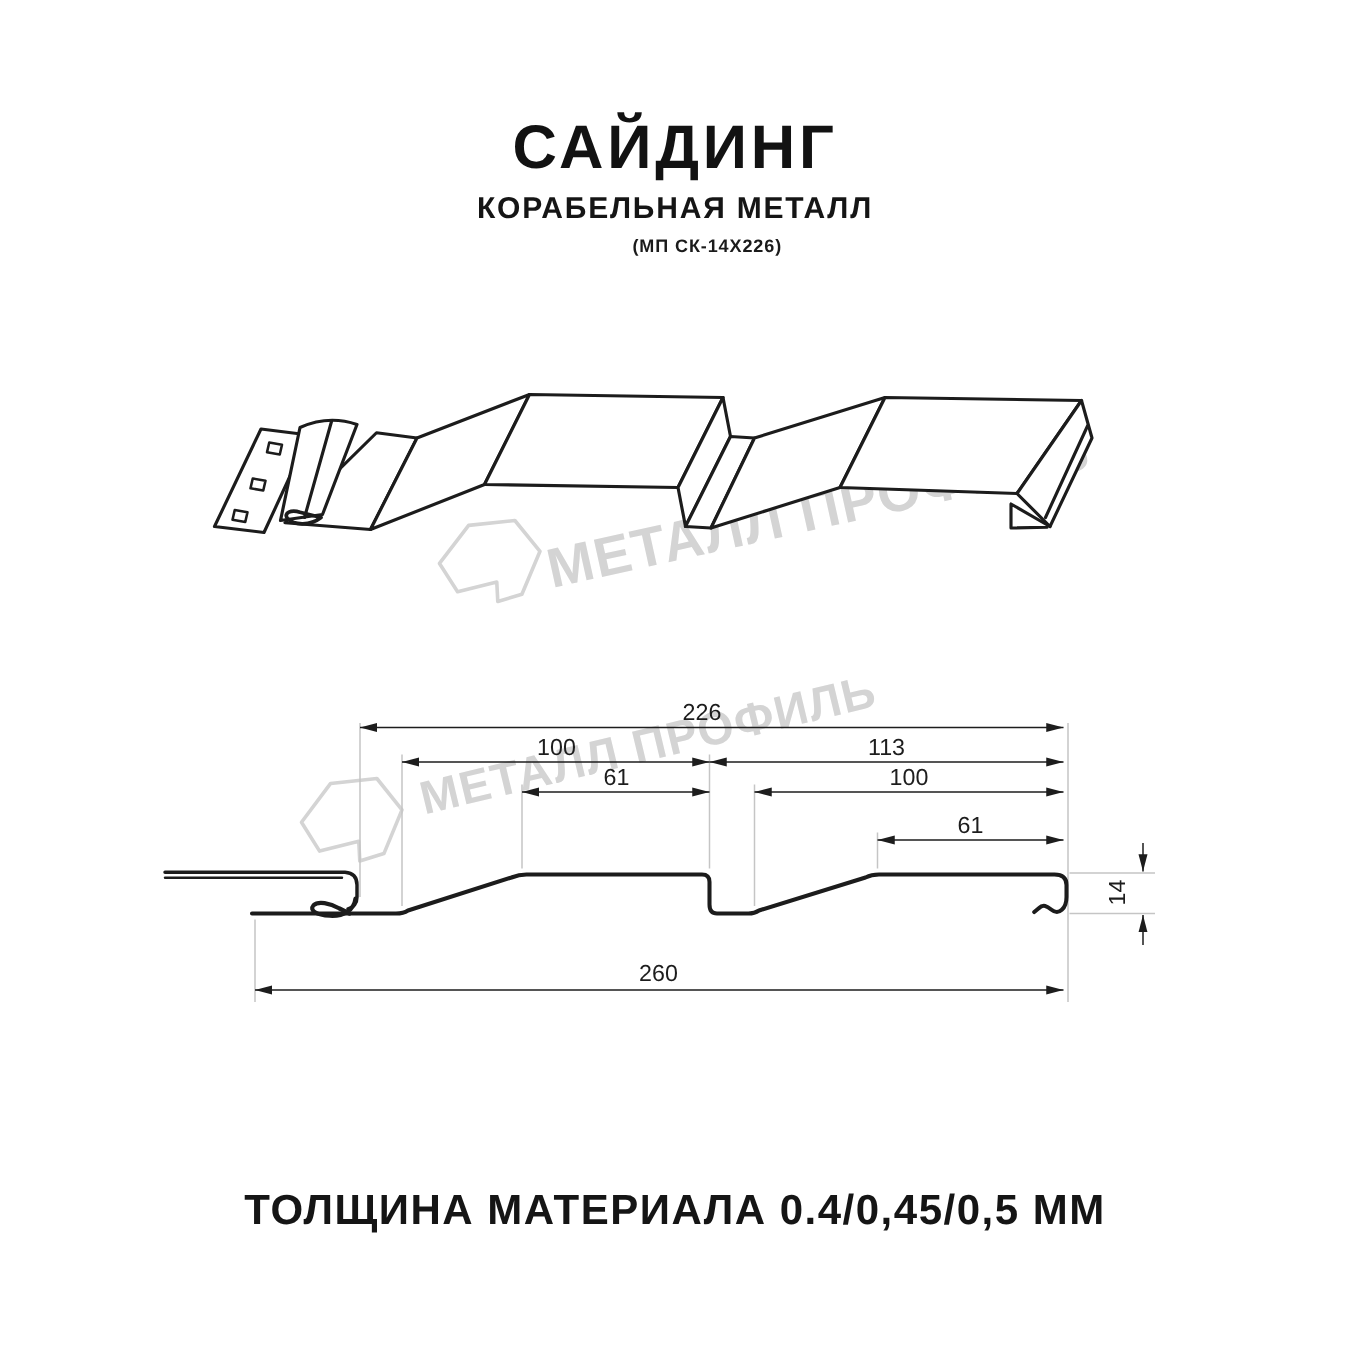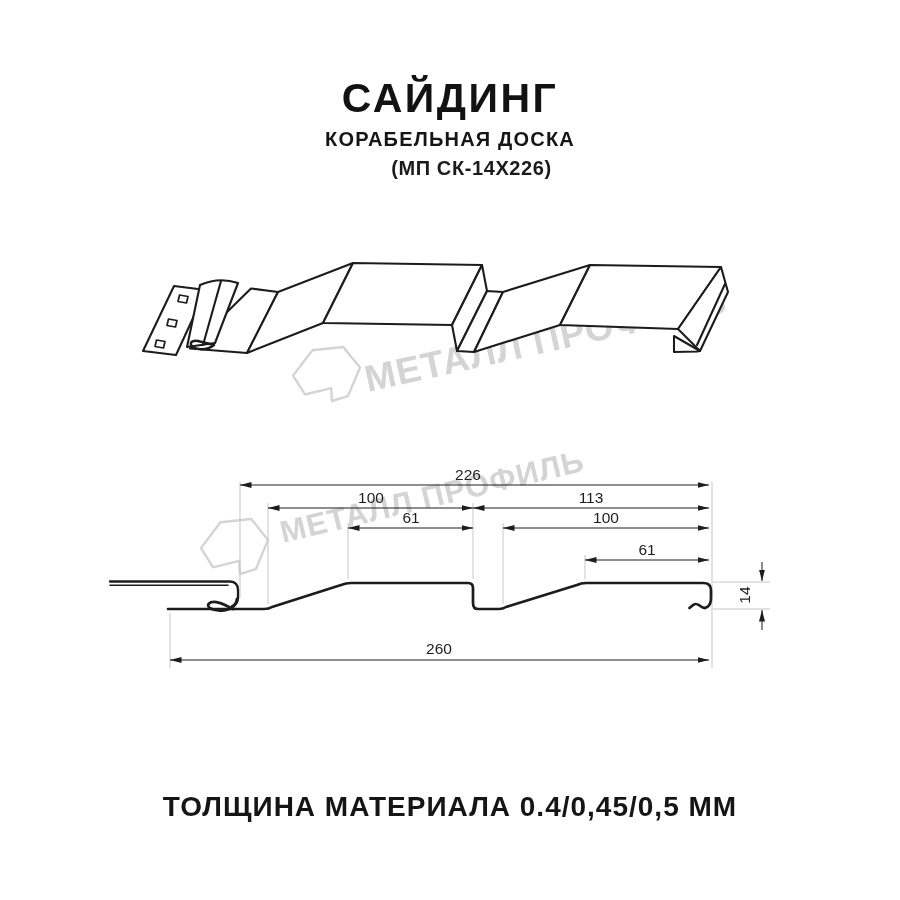--- a/index.html
+++ b/index.html
@@ -6,42 +6,42 @@
   .page{
     position:relative;width:900px;height:900px;background:#fff;overflow:hidden;
     font-family:"Liberation Sans","DejaVu Sans",sans-serif;color:#1a1a1a;
   }
   .hdr{position:absolute;top:78px;left:0;width:900px;text-align:center;}
   .hdr h1{
     margin:0;font-size:41px;font-weight:800;letter-spacing:2.5px;line-height:1.0;
     color:#121212;
   }
   .hdr .sub{margin-top:9px;font-size:20px;font-weight:700;letter-spacing:1.2px;color:#151515;}
-  .hdr .code{margin-top:6px;font-size:20px;font-weight:600;letter-spacing:.6px;color:#1b1b1b;margin-left:43px;}
+  .hdr .code{margin-top:6px;font-size:12px;font-weight:600;letter-spacing:.6px;color:#1b1b1b;margin-left:43px;}
   .ftr{
     position:absolute;top:791px;left:0;width:900px;text-align:center;
     font-size:28px;font-weight:600;letter-spacing:1px;color:#151515;
   }
   svg.draw{position:absolute;left:0;top:0;}
   .wm-text{font-weight:bold;fill:#d4d4d4;letter-spacing:1px;}
   .dim-text{font-size:15.5px;fill:#1d1d1d;}
   .face{fill:#ffffff;stroke:#1c1c1c;stroke-width:2.1;stroke-linejoin:round;}
   .ln{fill:none;stroke:#1c1c1c;stroke-width:2.1;stroke-linecap:round;stroke-linejoin:round;}
   .prof{fill:none;stroke:#1c1c1c;stroke-width:2.7;stroke-linecap:round;stroke-linejoin:round;}
   .ext{stroke:#c5c5c5;stroke-width:1;fill:none;}
   .dim{stroke:#1d1d1d;stroke-width:1;fill:none;}
 </style>
 </head>
 <body>
 
 <div class="page">
 
   <div class="hdr">
     <h1>САЙДИНГ</h1>
-    <div class="sub">КОРАБЕЛЬНАЯ ДОСКА</div>
+    <div class="sub">КОРАБЕЛЬНАЯ МЕТАЛЛ</div>
     <div class="code">(МП СК-14Х226)</div>
   </div>
 
   <svg class="draw" width="900" height="900" viewBox="0 0 900 900">
     <defs>
       <marker id="arw" viewBox="0 0 12 8" markerWidth="12" markerHeight="8" refX="11.5" refY="4" orient="auto-start-reverse" markerUnits="userSpaceOnUse">
         <path d="M0,1 L11.5,4 L0,7 Z" fill="#1d1d1d"></path>
       </marker>
     </defs>
 

